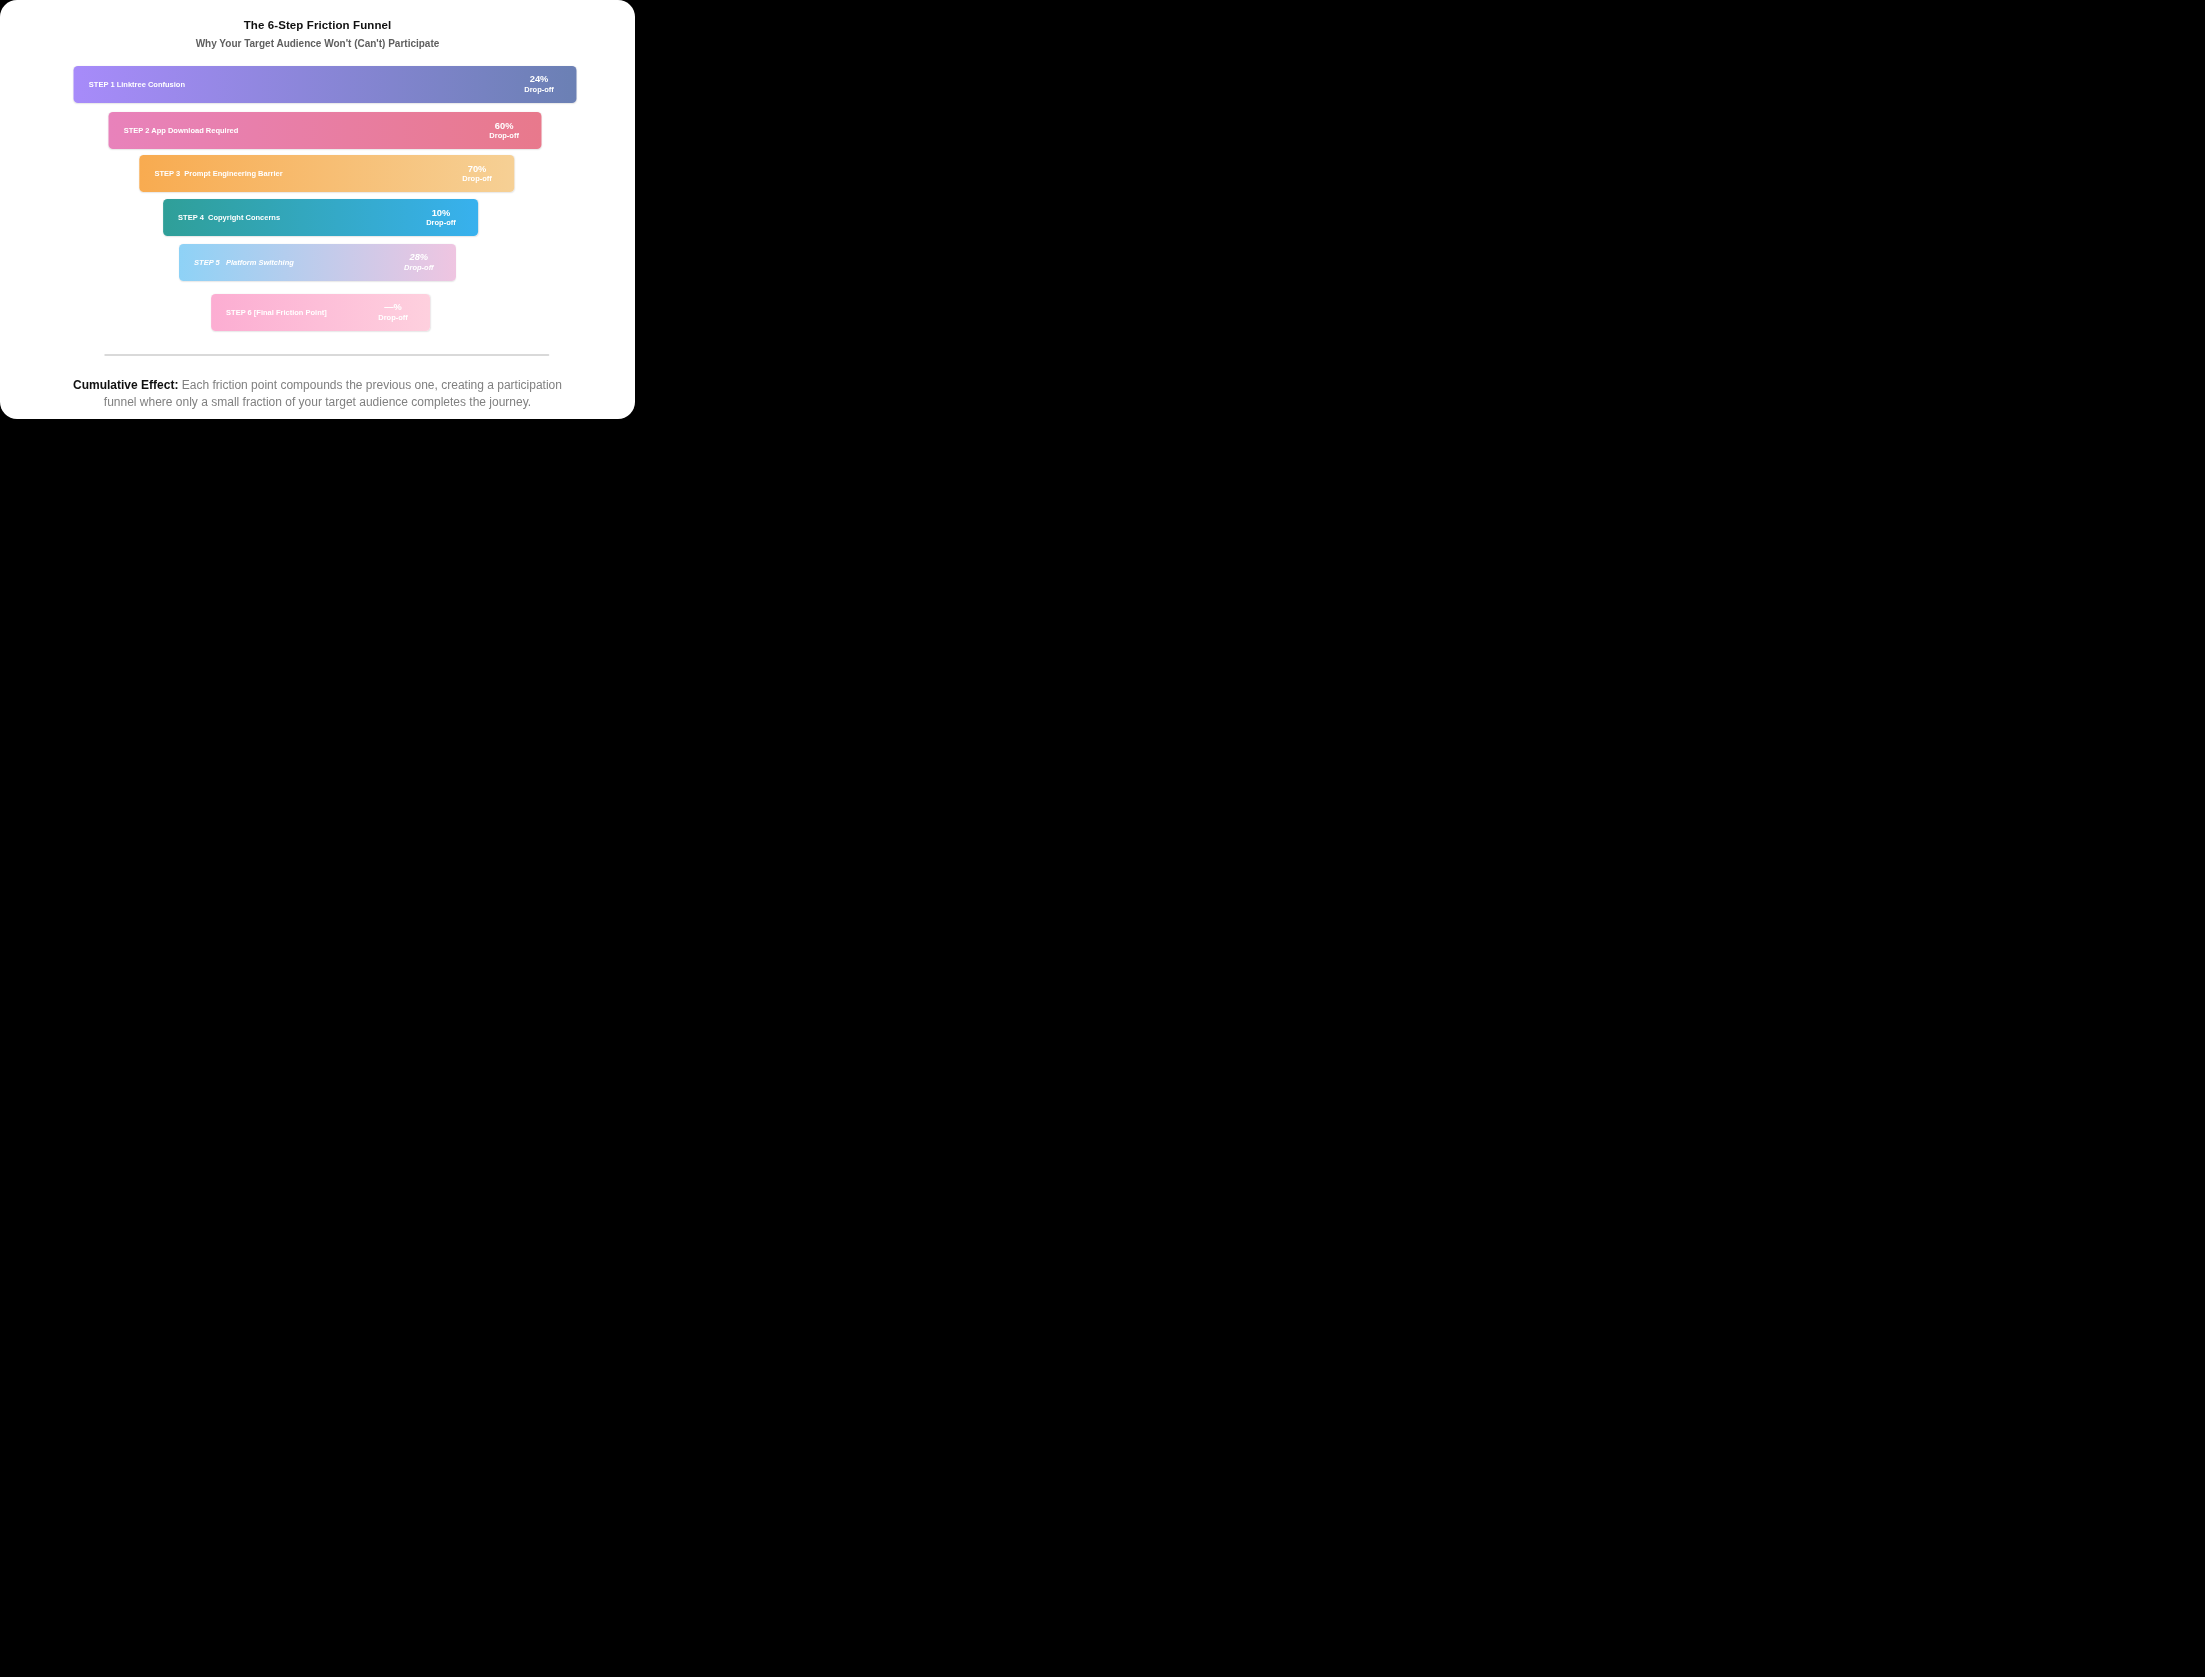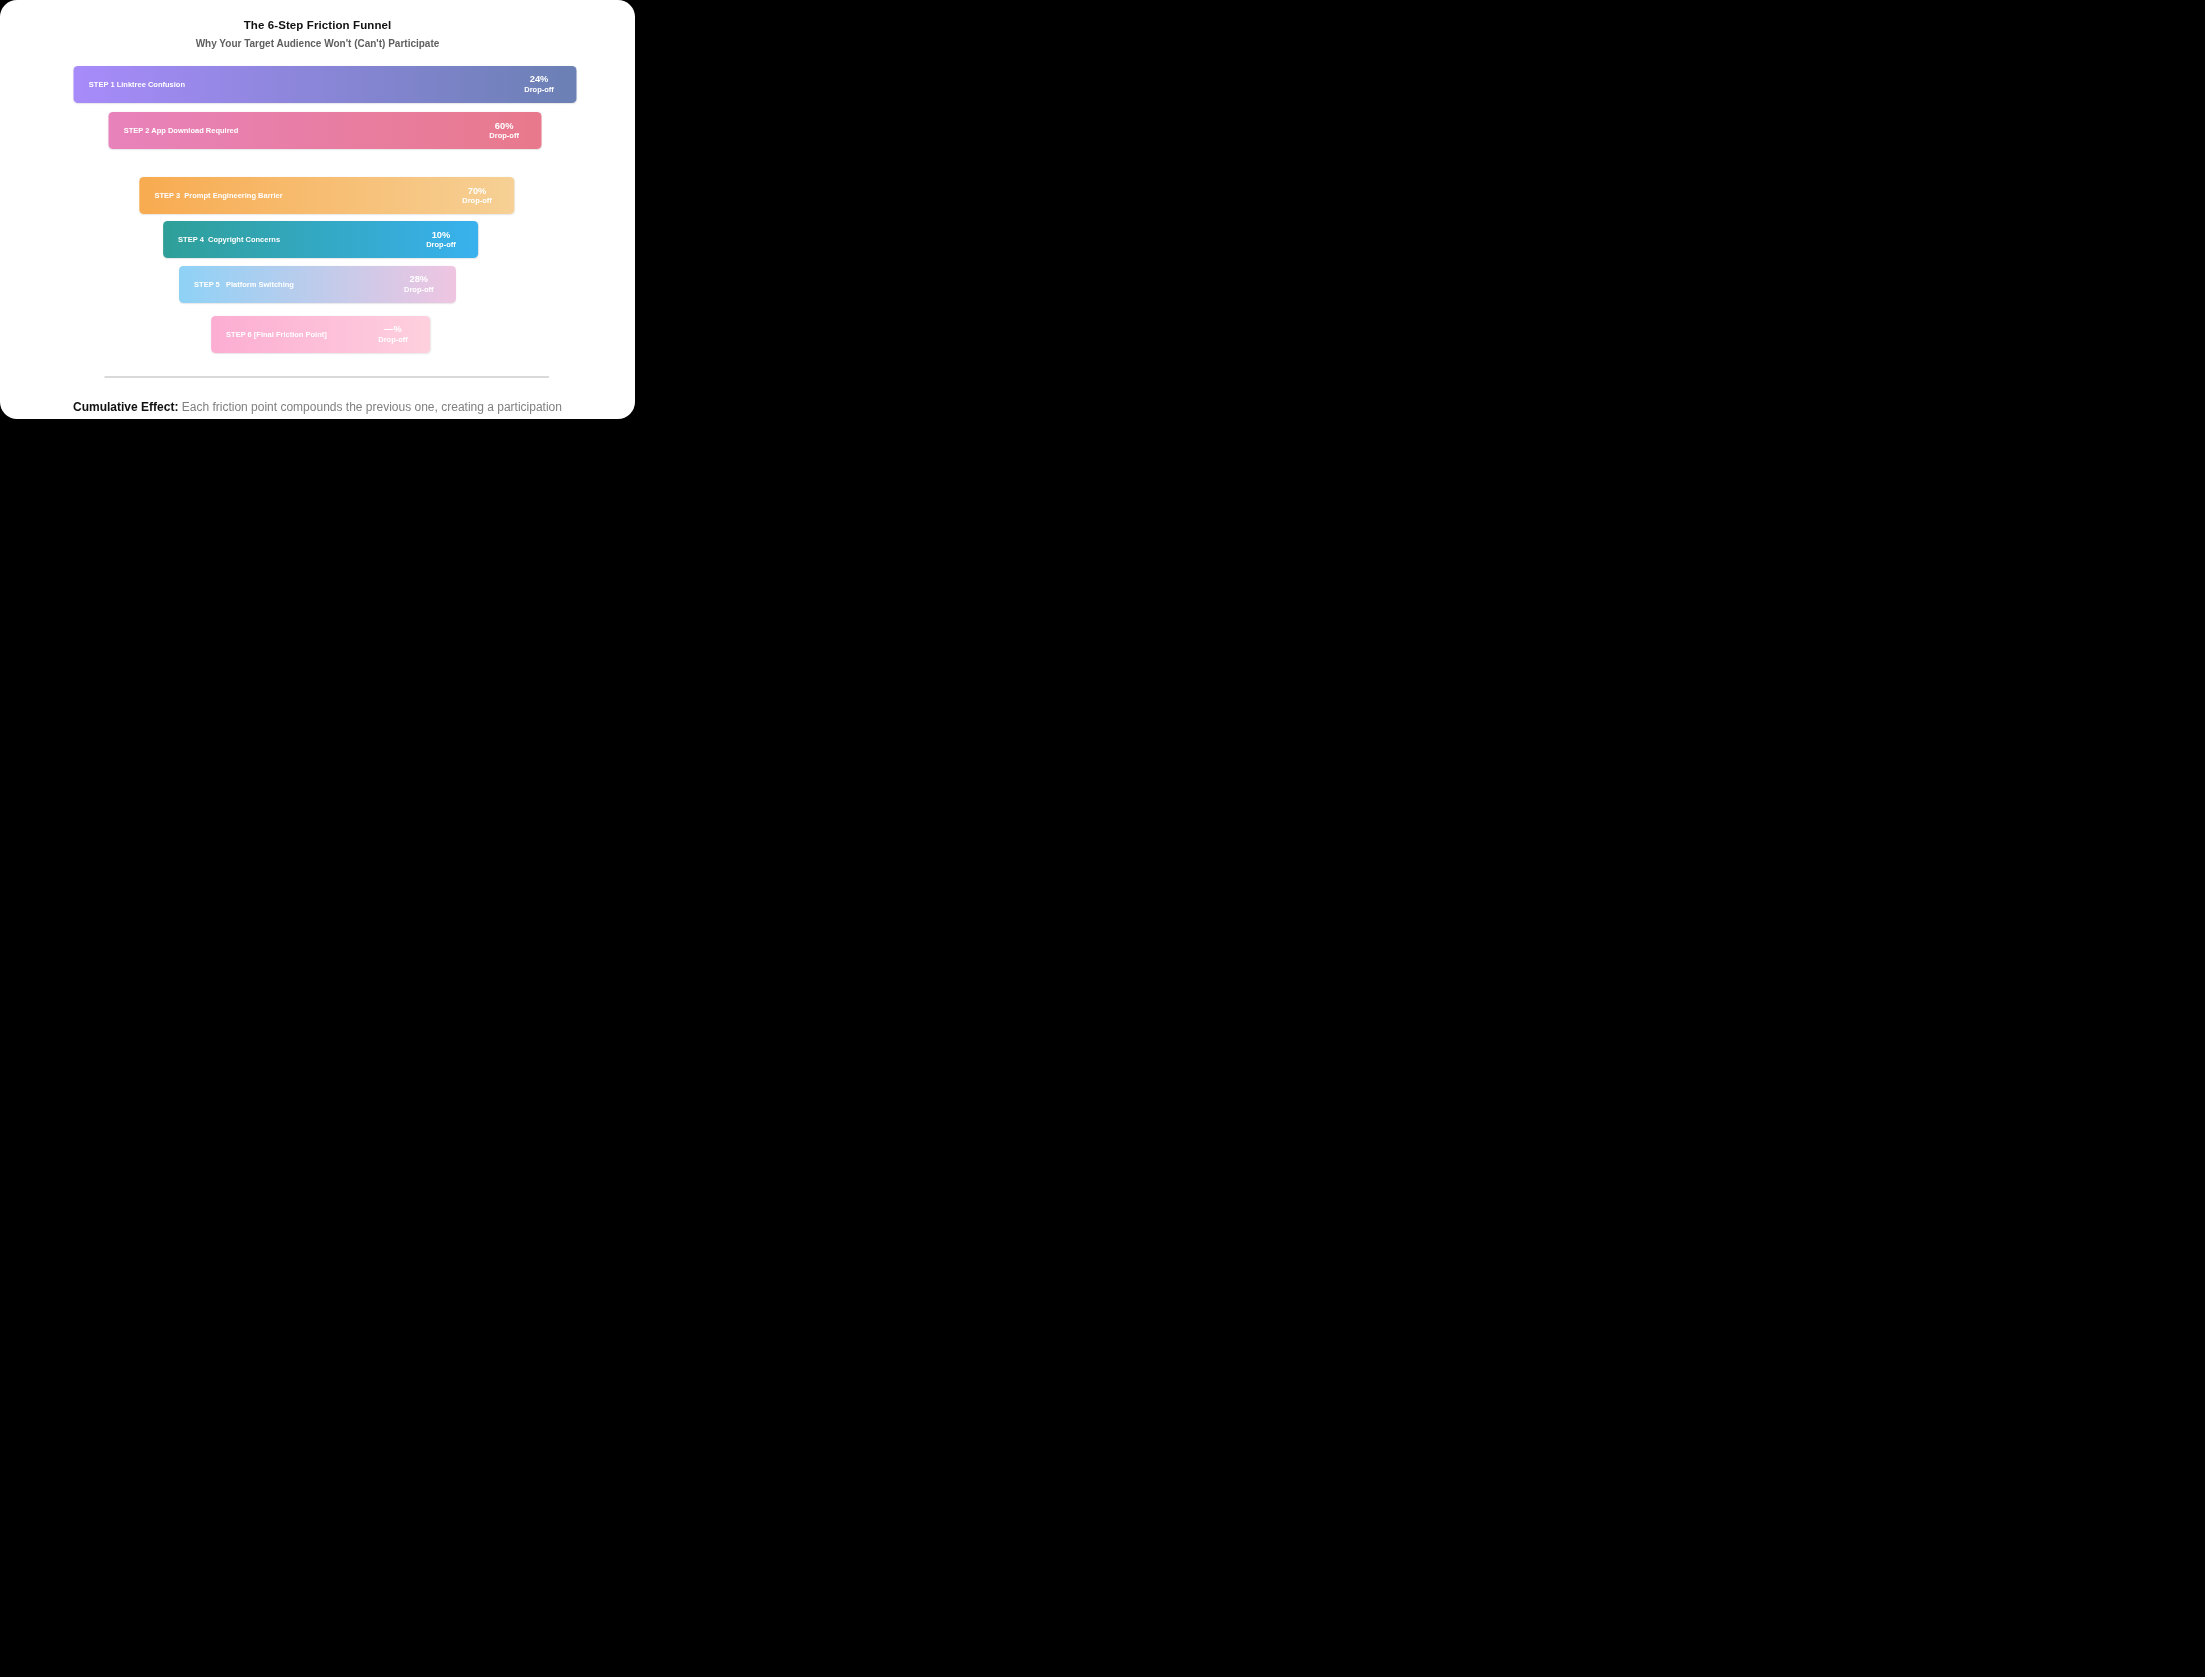--- a/index.html
+++ b/index.html
@@ -42,23 +42,23 @@
   .funnel {
     margin-top: 17px;
   }
   .bar-row {
     display: flex;
     justify-content: center;
     width: 100%;
   }
   .bar-row:nth-child(1) { margin-top: 0;    transform: translateX(7.5px); }
   .bar-row:nth-child(2) { margin-top: 9.3px; transform: translateX(7.5px); }
-  .bar-row:nth-child(3) { margin-top: 28px; transform: translateX(9.3px); }
+  .bar-row:nth-child(3) { margin-top: 6px; transform: translateX(9.3px); }
   .bar-row:nth-child(4) { margin-top: 7px; transform: translateX(3.1px); }
-  .bar-row:nth-child(5) { margin-top: 7.5px; transform: translateX(0); }
+  .bar-row:nth-child(5) { margin-top: 7.5px; transform: translateX(0); font-style: italic; }
   .bar-row:nth-child(6) { margin-top: 13.2px; transform: translateX(3.1px); }
   .bar {
     position: relative;
     height: 37px;
     border-radius: 4.4px;
     display: flex;
     align-items: center;
     box-shadow: 0 0.4px 1.3px rgba(0,0,0,0.10);
   }
   .bar-label {

